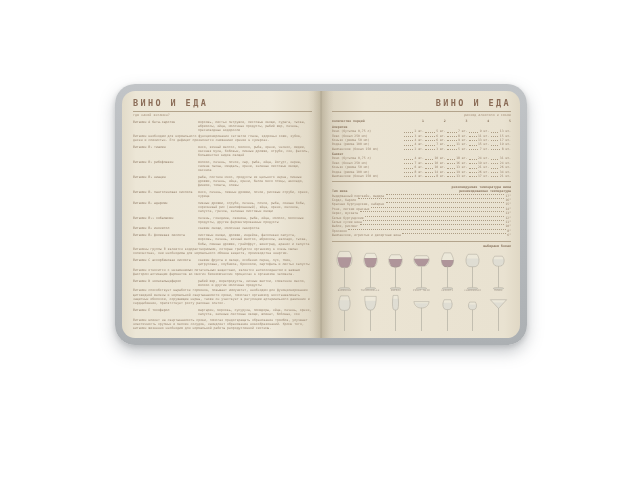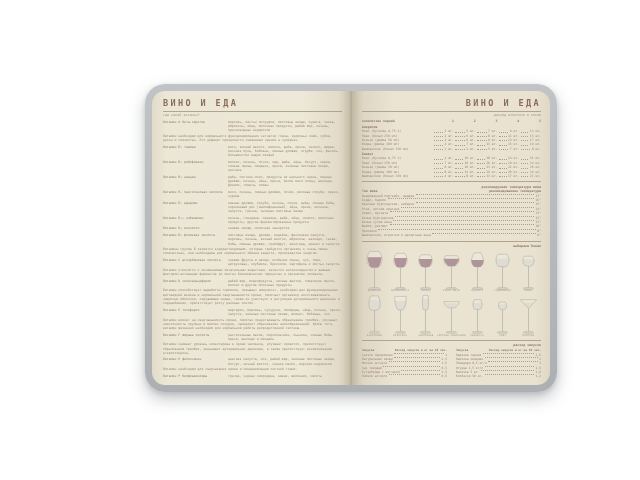--- a/index.html
+++ b/index.html
@@ -1,20 +1,20 @@
 <!DOCTYPE html>
 <html><head>
 <meta charset="utf-8">
 <style>
   html,body{margin:0;padding:0;background:#ffffff;}
   .canvas{position:relative;width:640px;height:480px;background:#ffffff;overflow:hidden;
           font-family:"DejaVu Sans Mono","Liberation Mono",monospace;}
-  .notebook{position:absolute;left:115px;top:84px;width:412px;height:308px;border-radius:20px;
+  .notebook{position:absolute;left:115px;top:84px;width:412px;height:261px;border-radius:20px;
             background:linear-gradient(180deg,#c1c4c7 0%,#b4b8bb 60%,#acb0b3 100%);
-            box-shadow:0 7px 16px rgba(125,131,137,.45),0 2px 5px rgba(0,0,0,.14);margin-left:30px;}
+            box-shadow:0 7px 16px rgba(125,131,137,.45),0 2px 5px rgba(0,0,0,.14);}
   .spread{position:absolute;left:7px;top:7px;right:7px;bottom:7px;display:flex;border-radius:13px;overflow:hidden;}
   .spread::after{content:"";position:absolute;left:50%;top:0;bottom:0;width:26px;transform:translateX(-50%);
             background:linear-gradient(to right,rgba(90,78,56,0) 0%,rgba(90,78,56,.13) 44%,rgba(62,52,34,.22) 50%,rgba(90,78,56,.13) 56%,rgba(90,78,56,0) 100%);
             pointer-events:none;}
   .page{flex:1;position:relative;}
   .page.left{background:linear-gradient(to right,#e2dbc9 0%,#ece6d6 7%,#eee8d9 75%,#e2dac7 96%,#d5ccb6 100%);}
   .page.right{background:linear-gradient(to left,#e0d8c5 0%,#e9e2d1 8%,#ebe4d3 78%,#ddd5c2 96%,#d1c8b2 100%);}
   .inner{position:absolute;left:11px;right:9px;top:8px;bottom:7px;overflow:hidden;}
   .pg-title{font-size:8.5px;font-weight:bold;letter-spacing:2.4px;color:#8b6d58;line-height:1.1;}
   .right .pg-title{text-align:right;}

